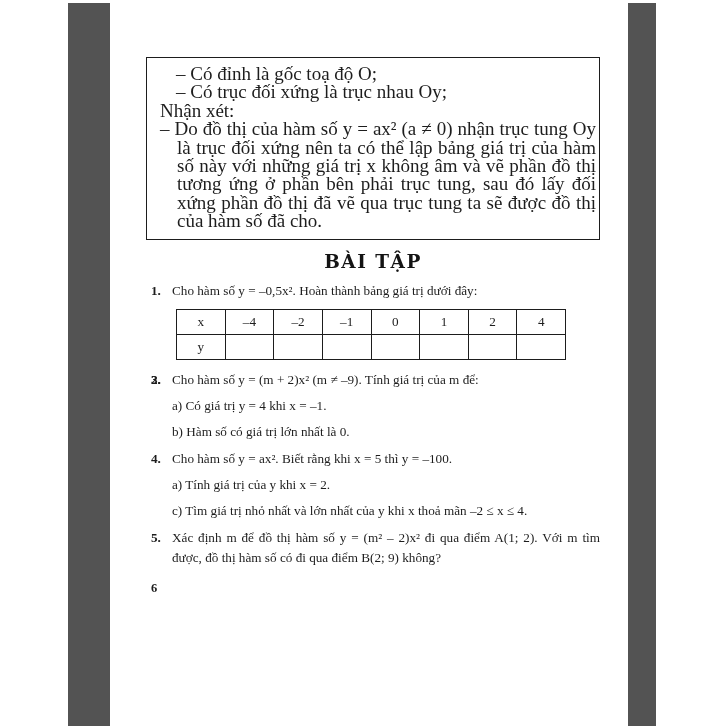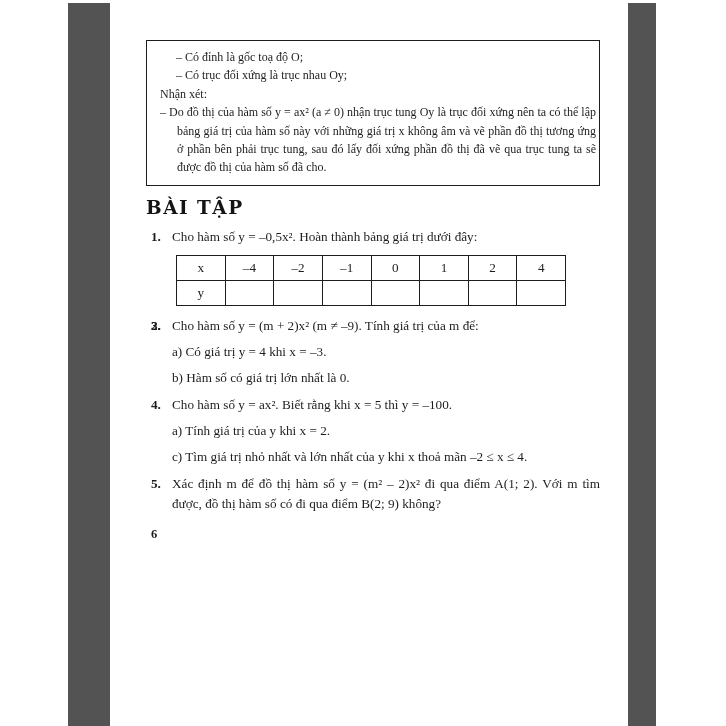--- a/index.html
+++ b/index.html
@@ -33,35 +33,36 @@
     position: absolute;
     left: 36px;
     top: 40px;
     width: 454px;
   }
 
   
   .rule-box {
     border: 1.6px solid #1d1d1d;
     padding: 7px 3px 8px 13px;
-    font-size: 12px;
+    font-size: 19px;
     line-height: 18.4px;
     text-align: justify;
+    margin-top: 17px;
   }
   .rule-box p { margin: 0; }
   .rule-box .box-item { text-indent: 16px; }
   .rule-box .note-label { }
   .rule-box .note-item {
     padding-left: 17px;
     text-indent: -17px;
   }
 
   
   .exercises-heading {
-    text-align: left;
+    text-align: center;
     font-family: "DejaVu Serif", serif;
     font-weight: bold;
     font-size: 18.5px;
     letter-spacing: 1.5px;
     margin: 11px 0 9px 0;
     color: #141414;
   }
 
   
   .ex {
@@ -169,21 +170,21 @@
     </table>
 
     <div class="ex">
       <span class="num">2.</span>
     </div>
 
     <div class="ex">
       <span class="num">3.</span>
       <span class="txt">Cho hàm số y = (m + 2)x² (m ≠ –9). Tính giá trị của m để:</span>
     </div>
-    <div class="sub-item">a) Có giá trị y = 4 khi x = –3.</div>
+    <div class="sub-item">a) Có giá trị y = 4 khi x = –1.</div>
     <div class="sub-item">b) Hàm số có giá trị lớn nhất là 0.</div>
 
     <div class="ex">
       <span class="num">4.</span>
       <span class="txt">Cho hàm số y = ax². Biết rằng khi x = 5 thì y = –100.</span>
     </div>
     <div class="sub-item">a) Tính giá trị của y khi x = 2.</div>
     <div class="sub-item">c) Tìm giá trị nhỏ nhất và lớn nhất của y khi x thoả mãn –2 ≤ x ≤ 4.</div>
 
     <div class="ex">

